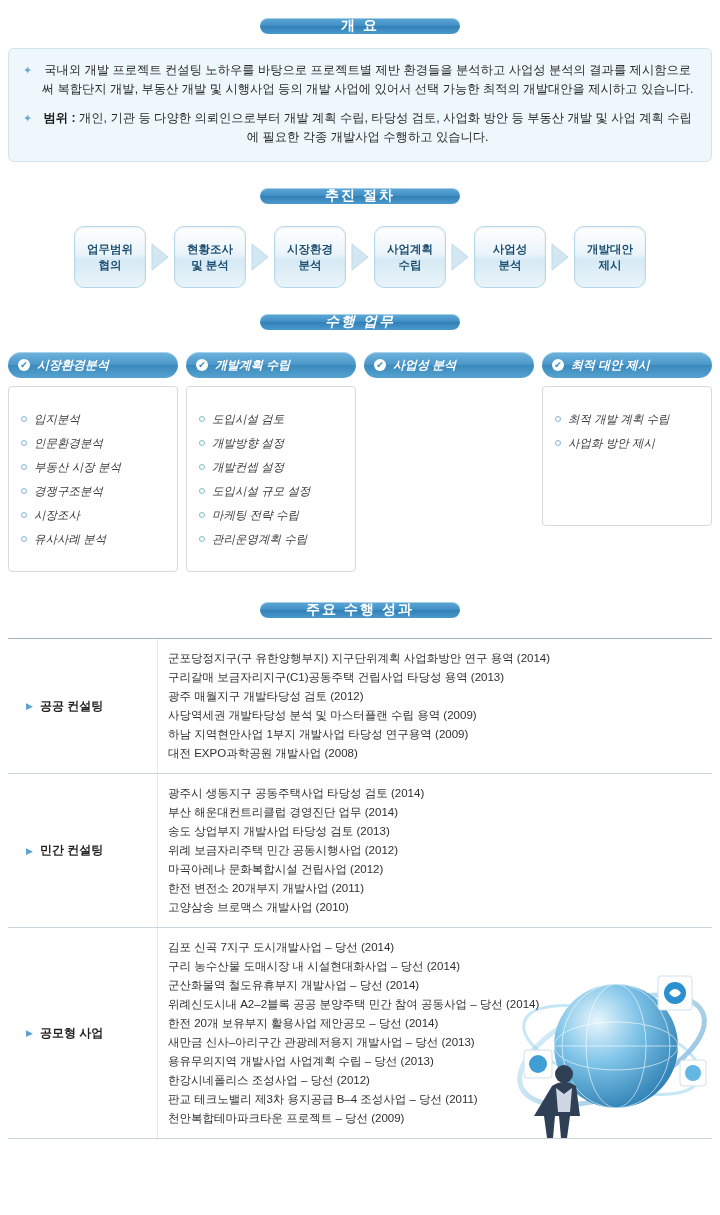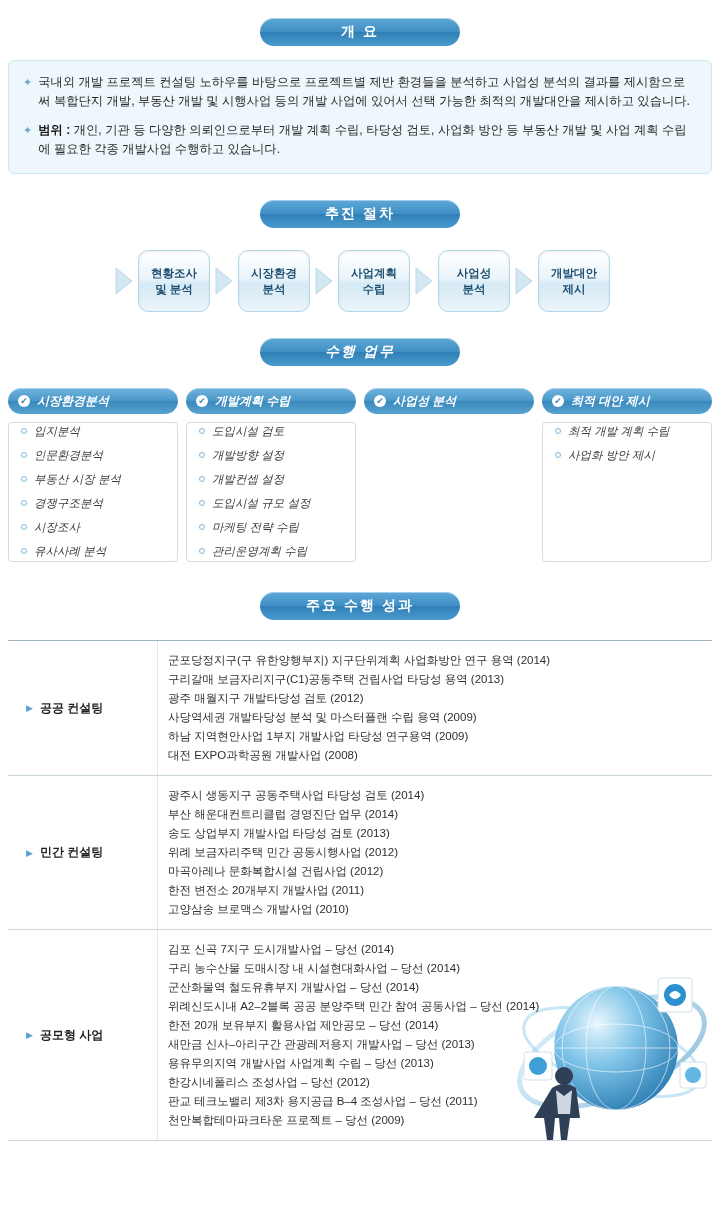--- a/index.html
+++ b/index.html
@@ -7,42 +7,42 @@
     margin: 0; padding: 0;
     width: 720px;
     background: #ffffff;
     font-family: "Liberation Sans", "DejaVu Sans", sans-serif;
     color: #333;
   }
   .page { width: 720px; position: relative; padding: 0; }
 
   
   .pill {
-    width: 200px; height: 28px; margin: 0 auto;
+    width: 200px; height: 16px; margin: 0 auto;
     border-radius: 14px;
     background: linear-gradient(to bottom, #5ea8d8 0%, #3f8fc4 50%, #2f7fb6 51%, #4c9bce 100%);
     color: #fff; font-size: 14px; font-weight: bold;
     display: flex; align-items: center; justify-content: center;
     letter-spacing: 2px;
     box-shadow: inset 0 1px 0 rgba(255,255,255,.45);
   }
 
   
   .overview-wrap { padding: 18px 8px 0 8px; }
   .overview {
     margin-top: 14px;
     background: #eef7fb;
     border: 1px solid #cfe6f0;
     border-radius: 6px;
     padding: 12px 14px 14px 14px;
   }
   .ov-item { display: flex; align-items: flex-start; margin-bottom: 10px; }
   .ov-item:last-child { margin-bottom: 0; }
   .ov-bullet { color: #6aa9d0; font-size: 11px; line-height: 19px; margin-right: 6px; }
-  .ov-text { font-size: 12.3px; line-height: 19px; color: #2b2b2b; }
+  .ov-text { font-size: 12.3px; line-height: 19px; color: #2b2b2b; text-align: center; }
   .ov-text b { color: #1b1b1b; }
 
   
   .flow-wrap { padding: 26px 0 0 0; }
   .flow {
     display: flex; align-items: center; justify-content: center;
     margin-top: 22px; gap: 0;
   }
   .flow-node {
     width: 72px; height: 62px; border-radius: 10px;
@@ -72,21 +72,21 @@
   }
   .head-dot {
     width: 12px; height: 12px; border-radius: 50%;
     background: #fff; color: #3a89bd;
     font-size: 9px; line-height: 12px; text-align: center;
     margin-right: 7px; font-weight: bold;
   }
   .task-body {
     margin-top: 8px; min-height: 140px;
     border: 1px solid #d9d9d9; border-radius: 4px;
-    background: #fff; padding: 0 10px;
+    background: #fff; padding: 24px 10px;
   }
   .task-li { display: flex; align-items: flex-start; margin-bottom: 8px; }
   .task-li:last-child { margin-bottom: 0; }
   .li-dot {
     width: 6px; height: 6px; border-radius: 50%;
     border: 1.5px solid #7fb6d8; margin: 5px 7px 0 2px; flex: none;
   }
   .li-text { font-size: 11.5px; color: #3a3a3a; line-height: 16px; }
 
   
@@ -125,20 +125,24 @@
         <span class="ov-bullet">✦</span>
         <span class="ov-text"><b>범위 : </b><span>개인, 기관 등 다양한 의뢰인으로부터 개발 계획 수립, 타당성 검토,  사업화 방안 등 부동산 개발 및 사업 계획 수립에 필요한 각종 개발사업 수행하고 있습니다.</span></span>
       </div>
     </div>
   </div>
 
   <div class="flow-wrap">
     <div class="pill">추진 절차</div>
     <div class="flow">
 
+      <div class="flow-node">
+        <span>업무범위</span>
+        <span>협의</span>
+      </div>
       <div class="flow-arrow">
         <svg width="20" height="30" viewBox="0 0 20 30">
             <path d="M2 2 L18 15 L2 28 Z" fill="#d3e7f2" stroke="#bcd9e9" stroke-width="1"></path>
           </svg>
       </div>
 
       <div class="flow-node">
         <span>현황조사</span>
         <span>및 분석</span>
       </div>

